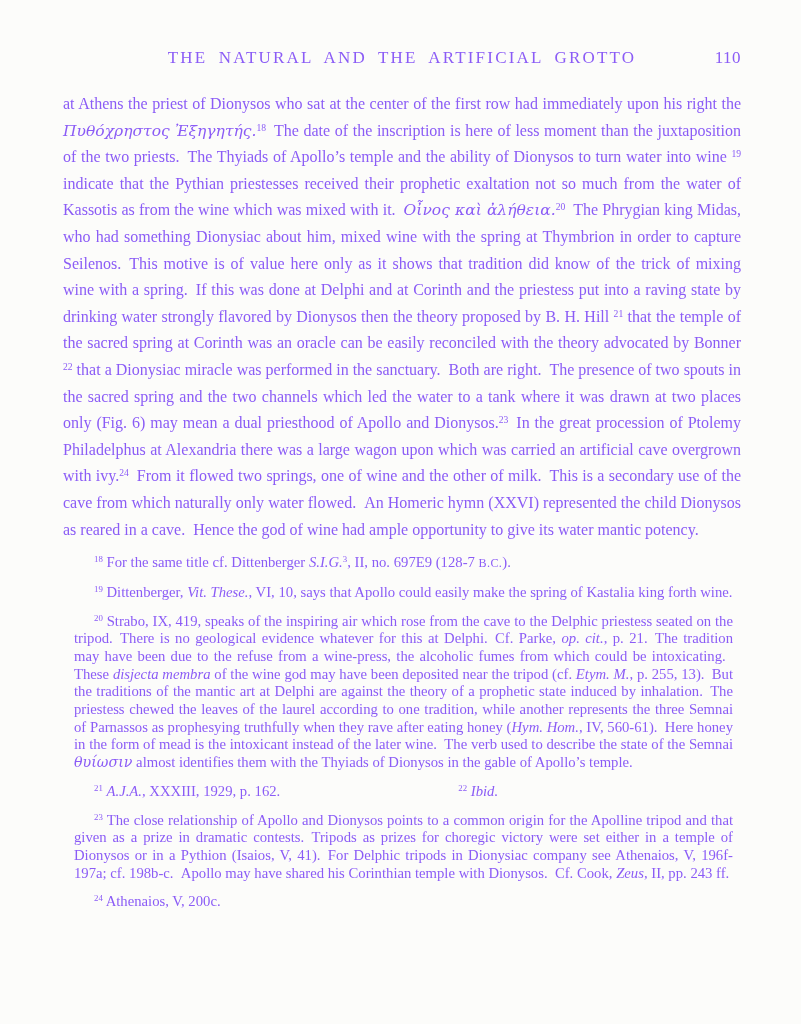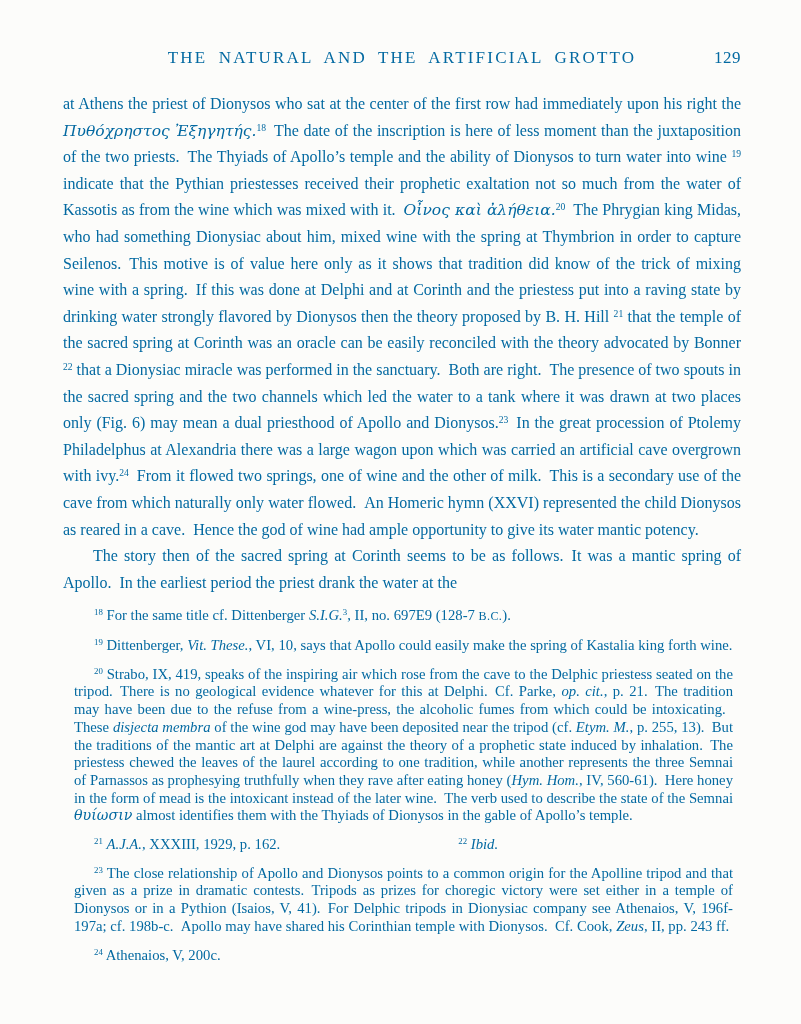--- a/index.html
+++ b/index.html
@@ -2,21 +2,21 @@
 <html><head>
 <meta charset="utf-8">
 <style>
   html, body { margin: 0; padding: 0; background: #e8e8e6; }
   .page {
     position: relative;
     width: 801px;
     height: 1024px;
     margin: 0 auto;
     background: #fcfcfa;
-    color: #0369a1;
+    color: #8b5cf6;
     font-family: "Liberation Serif", "DejaVu Serif", serif;
     box-sizing: border-box;
     padding: 48px 60px 0 63px;
     overflow: hidden;
   }
   .running-head {
     position: relative;
     text-align: center;
     font-size: 17px;
     line-height: 20px;
@@ -52,26 +52,25 @@
   .sup { font-size: 0.6em; vertical-align: 0.55em; line-height: 0; }
   .sc { font-size: 0.82em; letter-spacing: 0.4px; }
   .tab { display: inline-block; width: 178px; }
 </style>
 </head>
 <body>
 
 <div class="page">
   <header class="running-head">
     <span class="head-title">THE NATURAL AND THE ARTIFICIAL GROTTO</span>
-    <span class="page-number">129</span>
+    <span class="page-number">110</span>
   </header>
 
   <main class="body-text">
       <p class="body-para"><span>at Athens the priest of Dionysos who sat at the center of the first row had immediately upon his right the </span><span class="g">Πυθόχρηστος Ἐξηγητής.</span><span class="sup">18</span><span> The date of the inscription is here of less moment than the juxtaposition of the two priests. The Thyiads of Apollo’s temple and the ability of Dionysos to turn water into wine </span><span class="sup">19</span><span> indicate that the Pythian priestesses received their prophetic exaltation not so much from the water of Kassotis as from the wine which was mixed with it. </span><span class="g">Οἶνος καὶ ἀλήθεια.</span><span class="sup">20</span><span> The Phrygian king Midas, who had something Dionysiac about him, mixed wine with the spring at Thymbrion in order to capture Seilenos. This motive is of value here only as it shows that tradition did know of the trick of mixing wine with a spring. If this was done at Delphi and at Corinth and the priestess put into a raving state by drinking water strongly flavored by Dionysos then the theory proposed by B. H. Hill </span><span class="sup">21</span><span> that the temple of the sacred spring at Corinth was an oracle can be easily reconciled with the theory advocated by Bonner </span><span class="sup">22</span><span> that a Dionysiac miracle was performed in the sanctuary. Both are right. The presence of two spouts in the sacred spring and the two channels which led the water to a tank where it was drawn at two places only (Fig. 6) may mean a dual priesthood of Apollo and Dionysos.</span><span class="sup">23</span><span> In the great procession of Ptolemy Philadelphus at Alexandria there was a large wagon upon which was carried an artificial cave overgrown with ivy.</span><span class="sup">24</span><span> From it flowed two springs, one of wine and the other of milk. This is a secondary use of the cave from which naturally only water flowed. An Homeric hymn (XXVI) represented the child Dionysos as reared in a cave. Hence the god of wine had ample opportunity to give its water mantic potency.</span></p>
-      <p class="body-para indent"><span>The story then of the sacred spring at Corinth seems to be as follows. It was a mantic spring of Apollo. In the earliest period the priest drank the water at the</span></p>
     </main>
 
   <section class="footnotes">
       <p class="footnote-para"><span class="sup">18</span><span> For the same title cf. Dittenberger </span><span class="i">S.I.G.</span><span class="sup">3</span><span>, II, no. 697E9 (128-7 </span><span class="sc">B.C.</span><span>).</span></p>
       <p class="footnote-para"><span class="sup">19</span><span> Dittenberger, </span><span class="i">Vit. These.</span><span>, VI, 10, says that Apollo could easily make the spring of Kastalia king forth wine.</span></p>
       <p class="footnote-para"><span class="sup">20</span><span> Strabo, IX, 419, speaks of the inspiring air which rose from the cave to the Delphic priestess seated on the tripod. There is no geological evidence whatever for this at Delphi. Cf. Parke, </span><span class="i">op. cit.</span><span>, p. 21. The tradition may have been due to the refuse from a wine-press, the alcoholic fumes from which could be intoxicating. These </span><span class="i">disjecta membra</span><span> of the wine god may have been deposited near the tripod (cf. </span><span class="i">Etym. M.</span><span>, p. 255, 13). But the traditions of the mantic art at Delphi are against the theory of a prophetic state induced by inhalation. The priestess chewed the leaves of the laurel according to one tradition, while another represents the three Semnai of Parnassos as prophesying truthfully when they rave after eating honey (</span><span class="i">Hym. Hom.</span><span>, IV, 560-61). Here honey in the form of mead is the intoxicant instead of the later wine. The verb used to describe the state of the Semnai </span><span class="g">θυίωσιν</span><span> almost identifies them with the Thyiads of Dionysos in the gable of Apollo’s temple.</span></p>
       <p class="footnote-para"><span class="sup">21</span><span> </span><span class="i">A.J.A.</span><span>, XXXIII, 1929, p. 162.</span><span class="tab"></span><span class="sup">22</span><span> </span><span class="i">Ibid.</span></p>
       <p class="footnote-para"><span class="sup">23</span><span> The close relationship of Apollo and Dionysos points to a common origin for the Apolline tripod and that given as a prize in dramatic contests. Tripods as prizes for choregic victory were set either in a temple of Dionysos or in a Pythion (Isaios, V, 41). For Delphic tripods in Dionysiac company see Athenaios, V, 196f-197a; cf. 198b-c. Apollo may have shared his Corinthian temple with Dionysos. Cf. Cook, </span><span class="i">Zeus</span><span>, II, pp. 243 ff.</span></p>
       <p class="footnote-para"><span class="sup">24</span><span> Athenaios, V, 200c.</span></p>
     </section>

